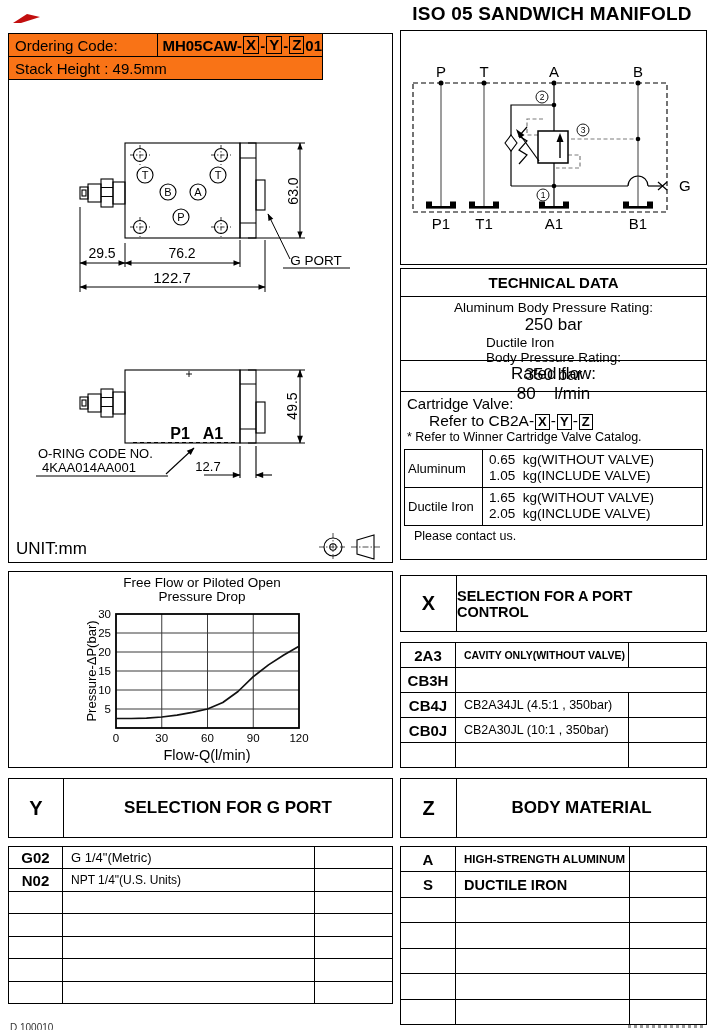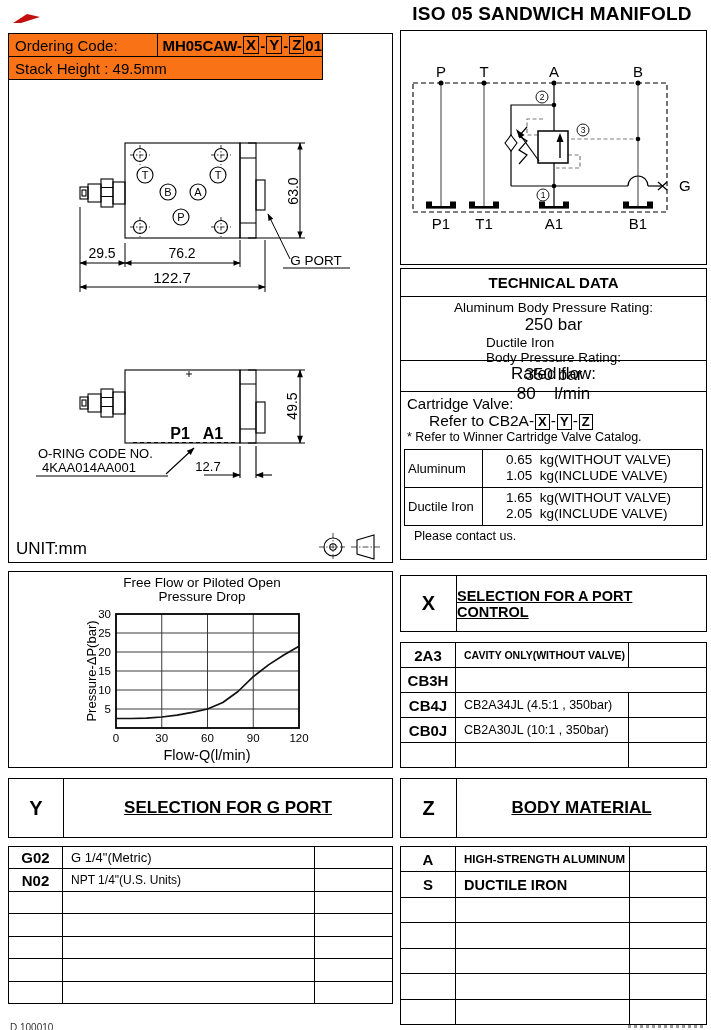--- a/index.html
+++ b/index.html
@@ -13,42 +13,42 @@
 
   
   .ord-row{border:1.4px solid #000;background:#f97316;display:flex;align-items:center;font-size:15px;}
   .ord-label{padding-left:6px;width:148px;border-right:1.4px solid #000;height:100%;display:flex;align-items:center;}
   .ord-code{flex:1;display:flex;align-items:center;padding-left:4px;font-weight:bold;}
   .cbox{display:inline-block;border:1.3px solid #000;padding:0 2px;margin:0 1px;font-weight:bold;line-height:1.05;}
 
   
   .thead{display:flex;border:1.8px solid #000;box-sizing:border-box;}
   .thead .key{display:flex;align-items:center;justify-content:center;font-weight:bold;font-size:20px;border-right:1.1px solid #000;}
-  .thead .lab{flex:1;display:flex;align-items:center;justify-content:center;font-weight:bold;text-decoration:underline;}
+  .thead .lab{flex:1;display:flex;align-items:center;justify-content:center;font-weight:bold;}
   .tbody{display:flex;flex-direction:column;border:1.8px solid #000;box-sizing:border-box;}
   .trow{flex:1;display:flex;border-top:1px solid #000;min-height:0;}
   .trow:first-child{border-top:none;}
   .trow .code{display:flex;align-items:center;justify-content:center;font-weight:bold;font-size:15px;border-right:1px solid #000;box-sizing:border-box;}
   .trow .desc{flex:1;display:flex;align-items:center;padding-left:8px;border-right:1px solid #000;box-sizing:border-box;}
   .trow .tail{box-sizing:border-box;}
 
   
   #tech-box{left:400px;top:268px;width:307px;height:292px;border:1.8px solid #000;}
   #tech-header{height:27px;border-bottom:1.8px solid #000;display:flex;align-items:center;justify-content:center;font-weight:bold;font-size:15px;}
   .tech-sec{padding:3px 6px;}
   .tech-line{display:flex;justify-content:space-between;align-items:center;flex-direction:column;}
   .tech-lab{font-size:13.5px;}
   .tech-val{font-size:17px;}
   .tech-rule{border-top:1.6px solid #000;}
   .wtbl{margin:2px 3px;border:1.6px solid #000;}
   .wrow{display:flex;border-top:1px solid #000;}
   .wrow:first-child{border-top:none;}
   .wmat{width:74px;border-right:1px solid #000;display:flex;align-items:center;padding-left:3px;font-size:13px;}
   .wlines{flex:1;padding:2px 0 2px 6px;font-size:13.5px;line-height:1.22;}
-  .wline{white-space:pre;margin-left:17px;}
+  .wline{white-space:pre;}
   .small-note{font-size:12.5px;line-height:1.25;}
 
   #footer-left{left:10px;top:1022px;font-size:10px;color:#333;}
   #footer-right{left:628px;top:1025px;width:75px;height:3px;
      background:repeating-linear-gradient(90deg,#999 0 3px,transparent 3px 6px);}
 </style>
 </head>
 <body>
 
 <div id="page">

